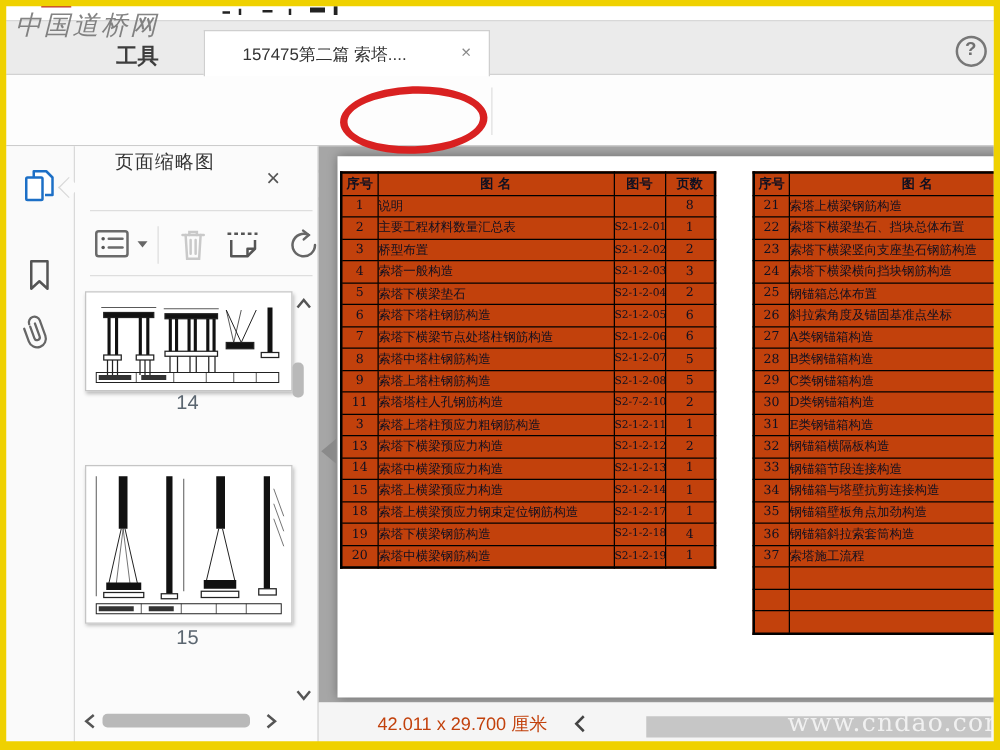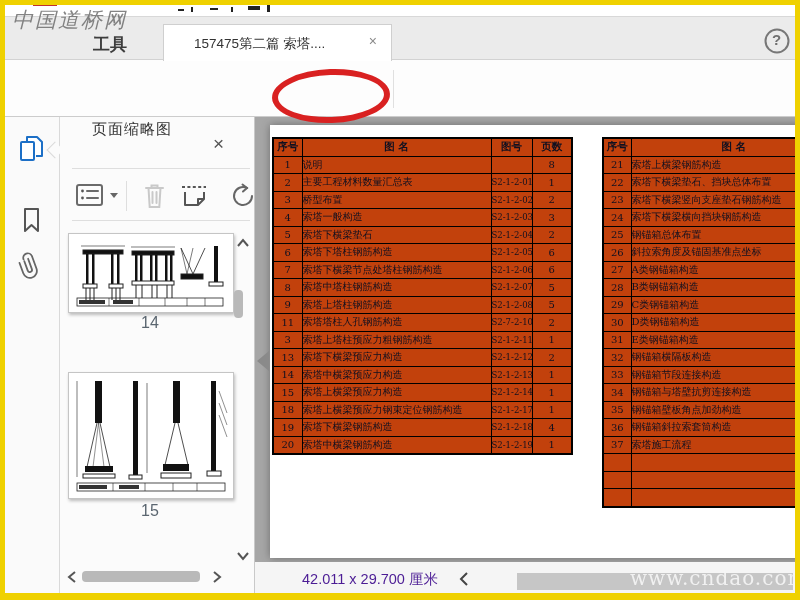--- a/index.html
+++ b/index.html
@@ -55,21 +55,21 @@
   table.toc th,table.toc td{border:1px solid #000;height:16.5px;padding:0;overflow:hidden;white-space:nowrap;font-weight:normal;}
   table.toc th{font-size:10.5px;font-weight:bold;text-align:center;}
   td.c0{text-align:center;font-size:10px;}
   td.c1{text-align:left;padding-left:6px;font-size:10px;}
   td.c2{text-align:center;font-size:8.5px;}
   td.c3{text-align:center;font-size:10px;}
   #left-table{left:2px;top:12px;width:301px;}
   #right-table{left:332px;top:12px;width:236px;}
   
   .statusbar{left:255px;top:562px;width:540px;height:33px;background:#f5f5f5;}
-  .dims{position:absolute;left:47px;top:8px;font-size:14.5px;color:#4c1d95;}
+  .dims{position:absolute;left:47px;top:8px;font-size:14.5px;color:#c2410c;}
   .hstrack{position:absolute;left:262px;top:11px;width:276px;height:17px;background:#c6c6c6;}
   .wm-bottom{left:630px;top:566px;z-index:20;font-family:"DejaVu Serif","Liberation Serif",serif;
              font-size:20px;color:rgba(245,245,245,.9);letter-spacing:1px;}
 </style>
 </head>
 <body>
 
 <div class="screen">
 
   <div class="abs titlebar">

